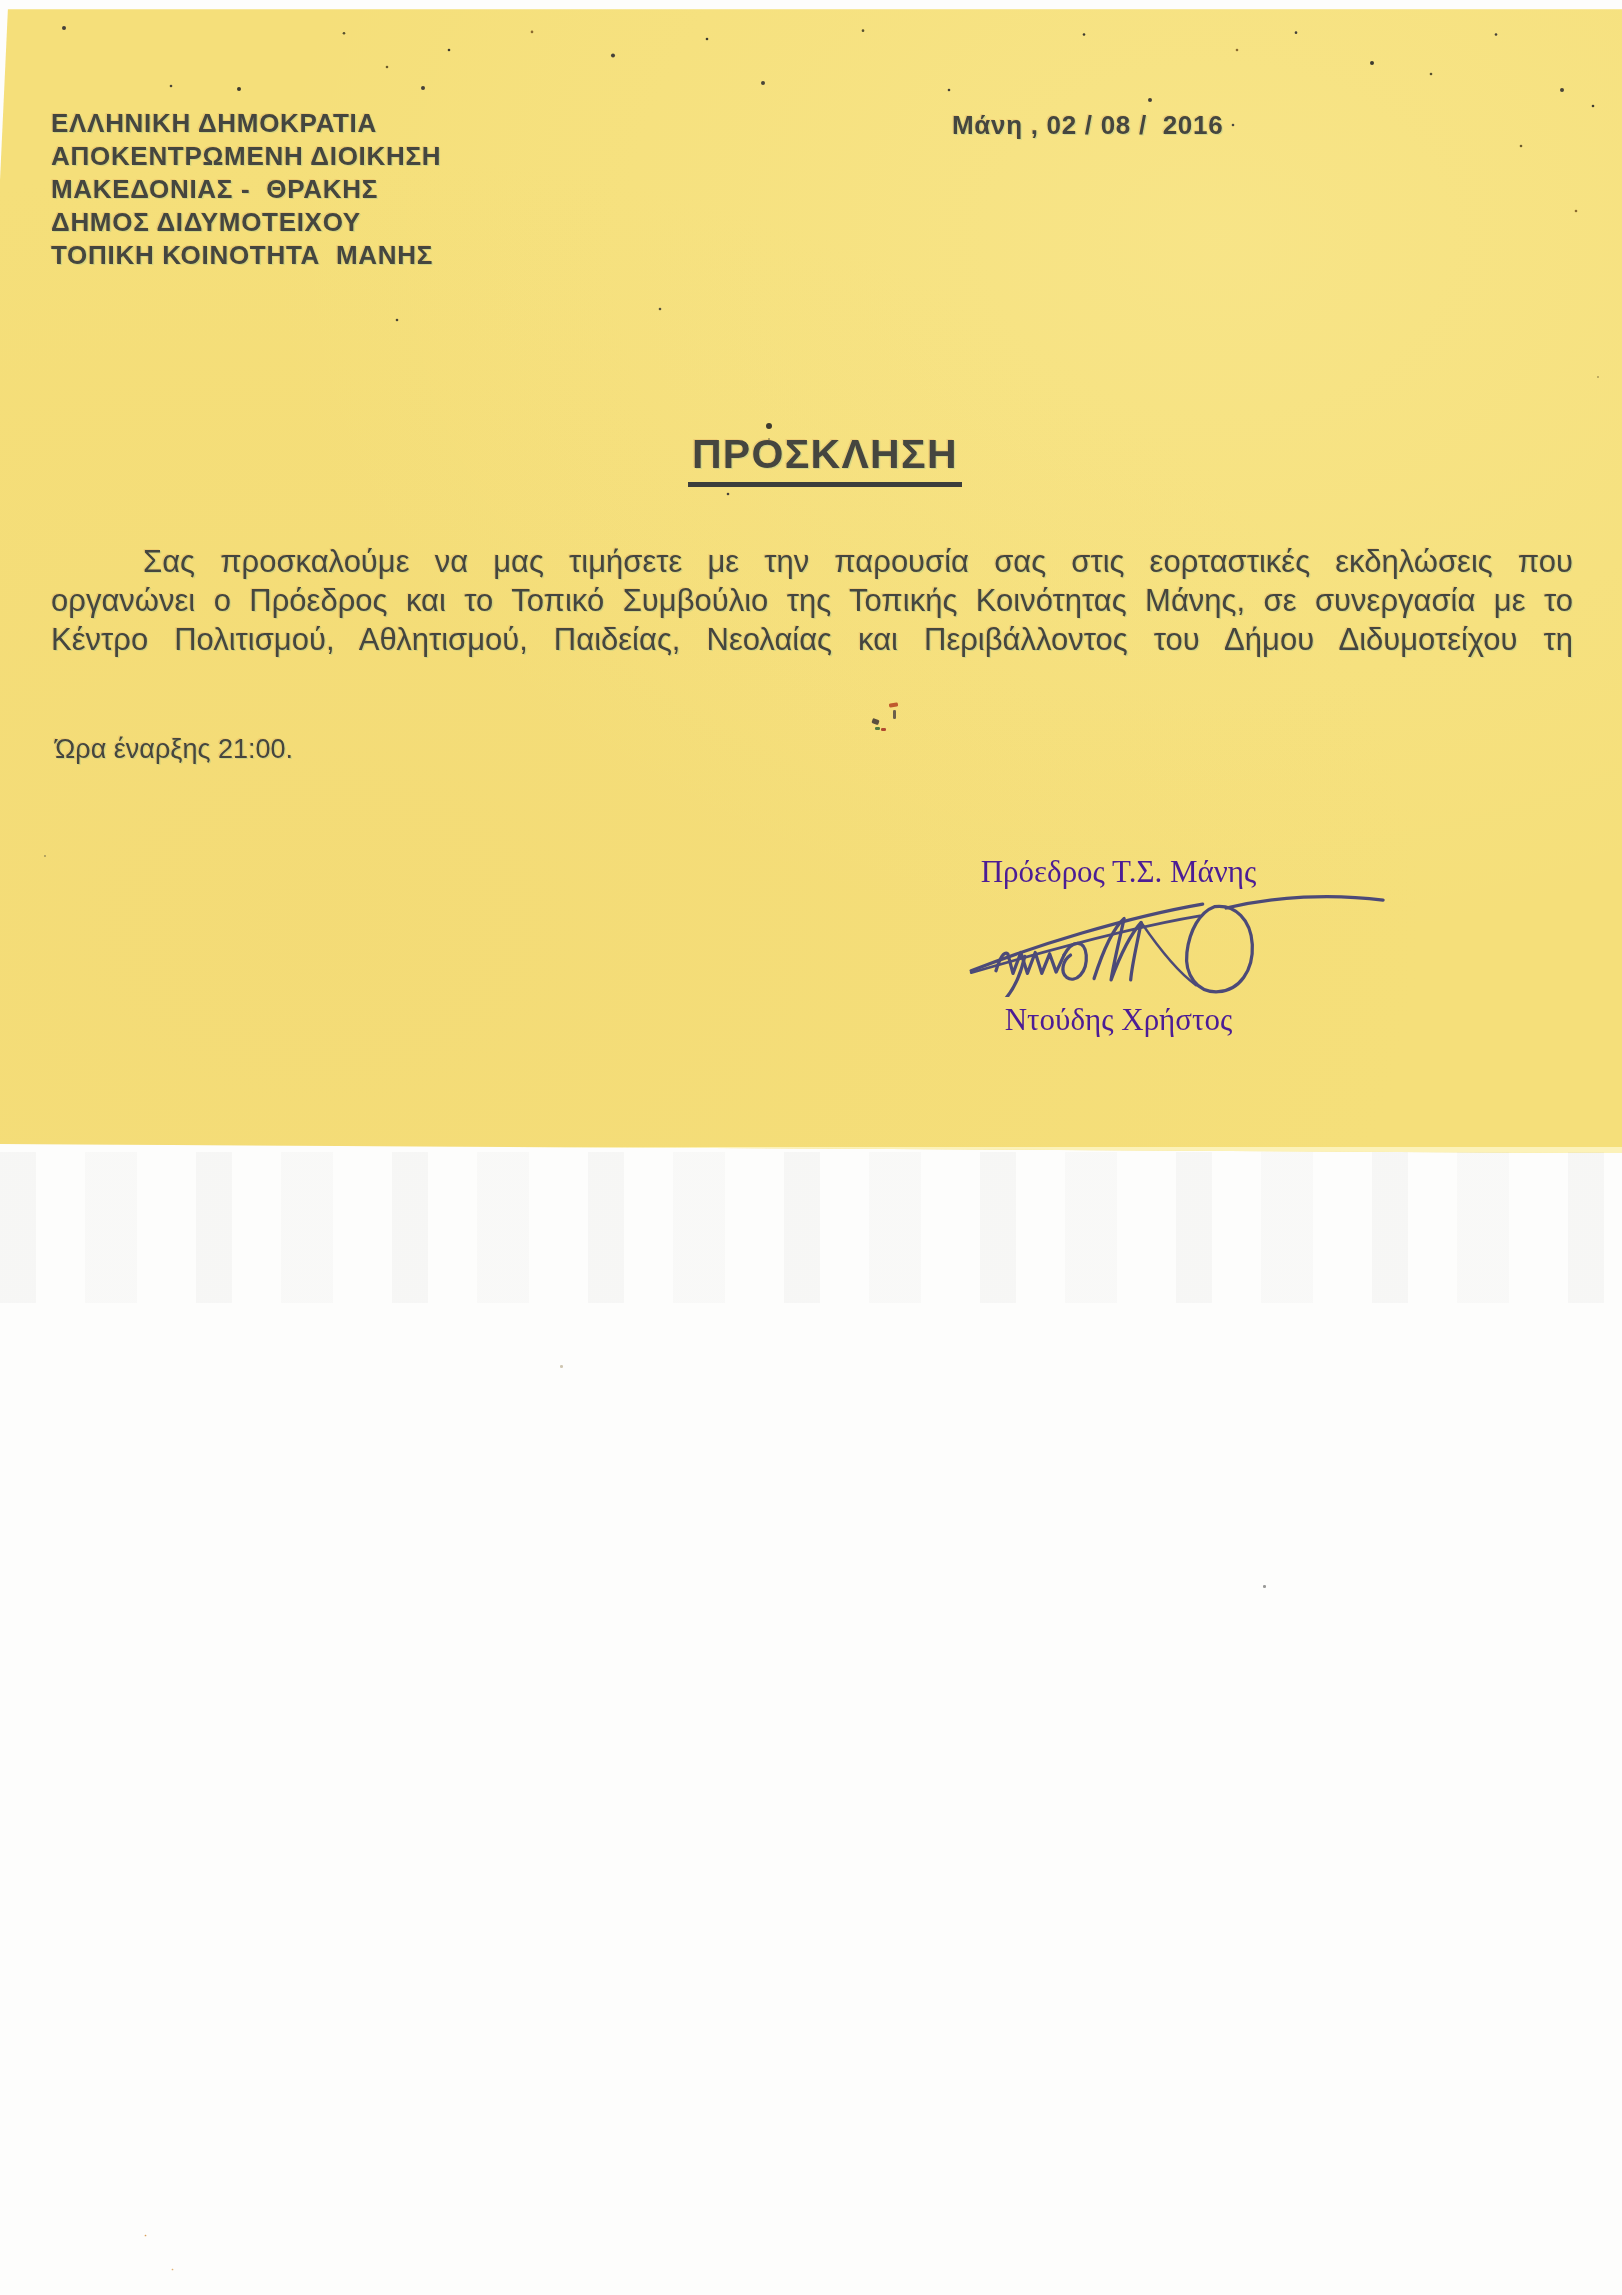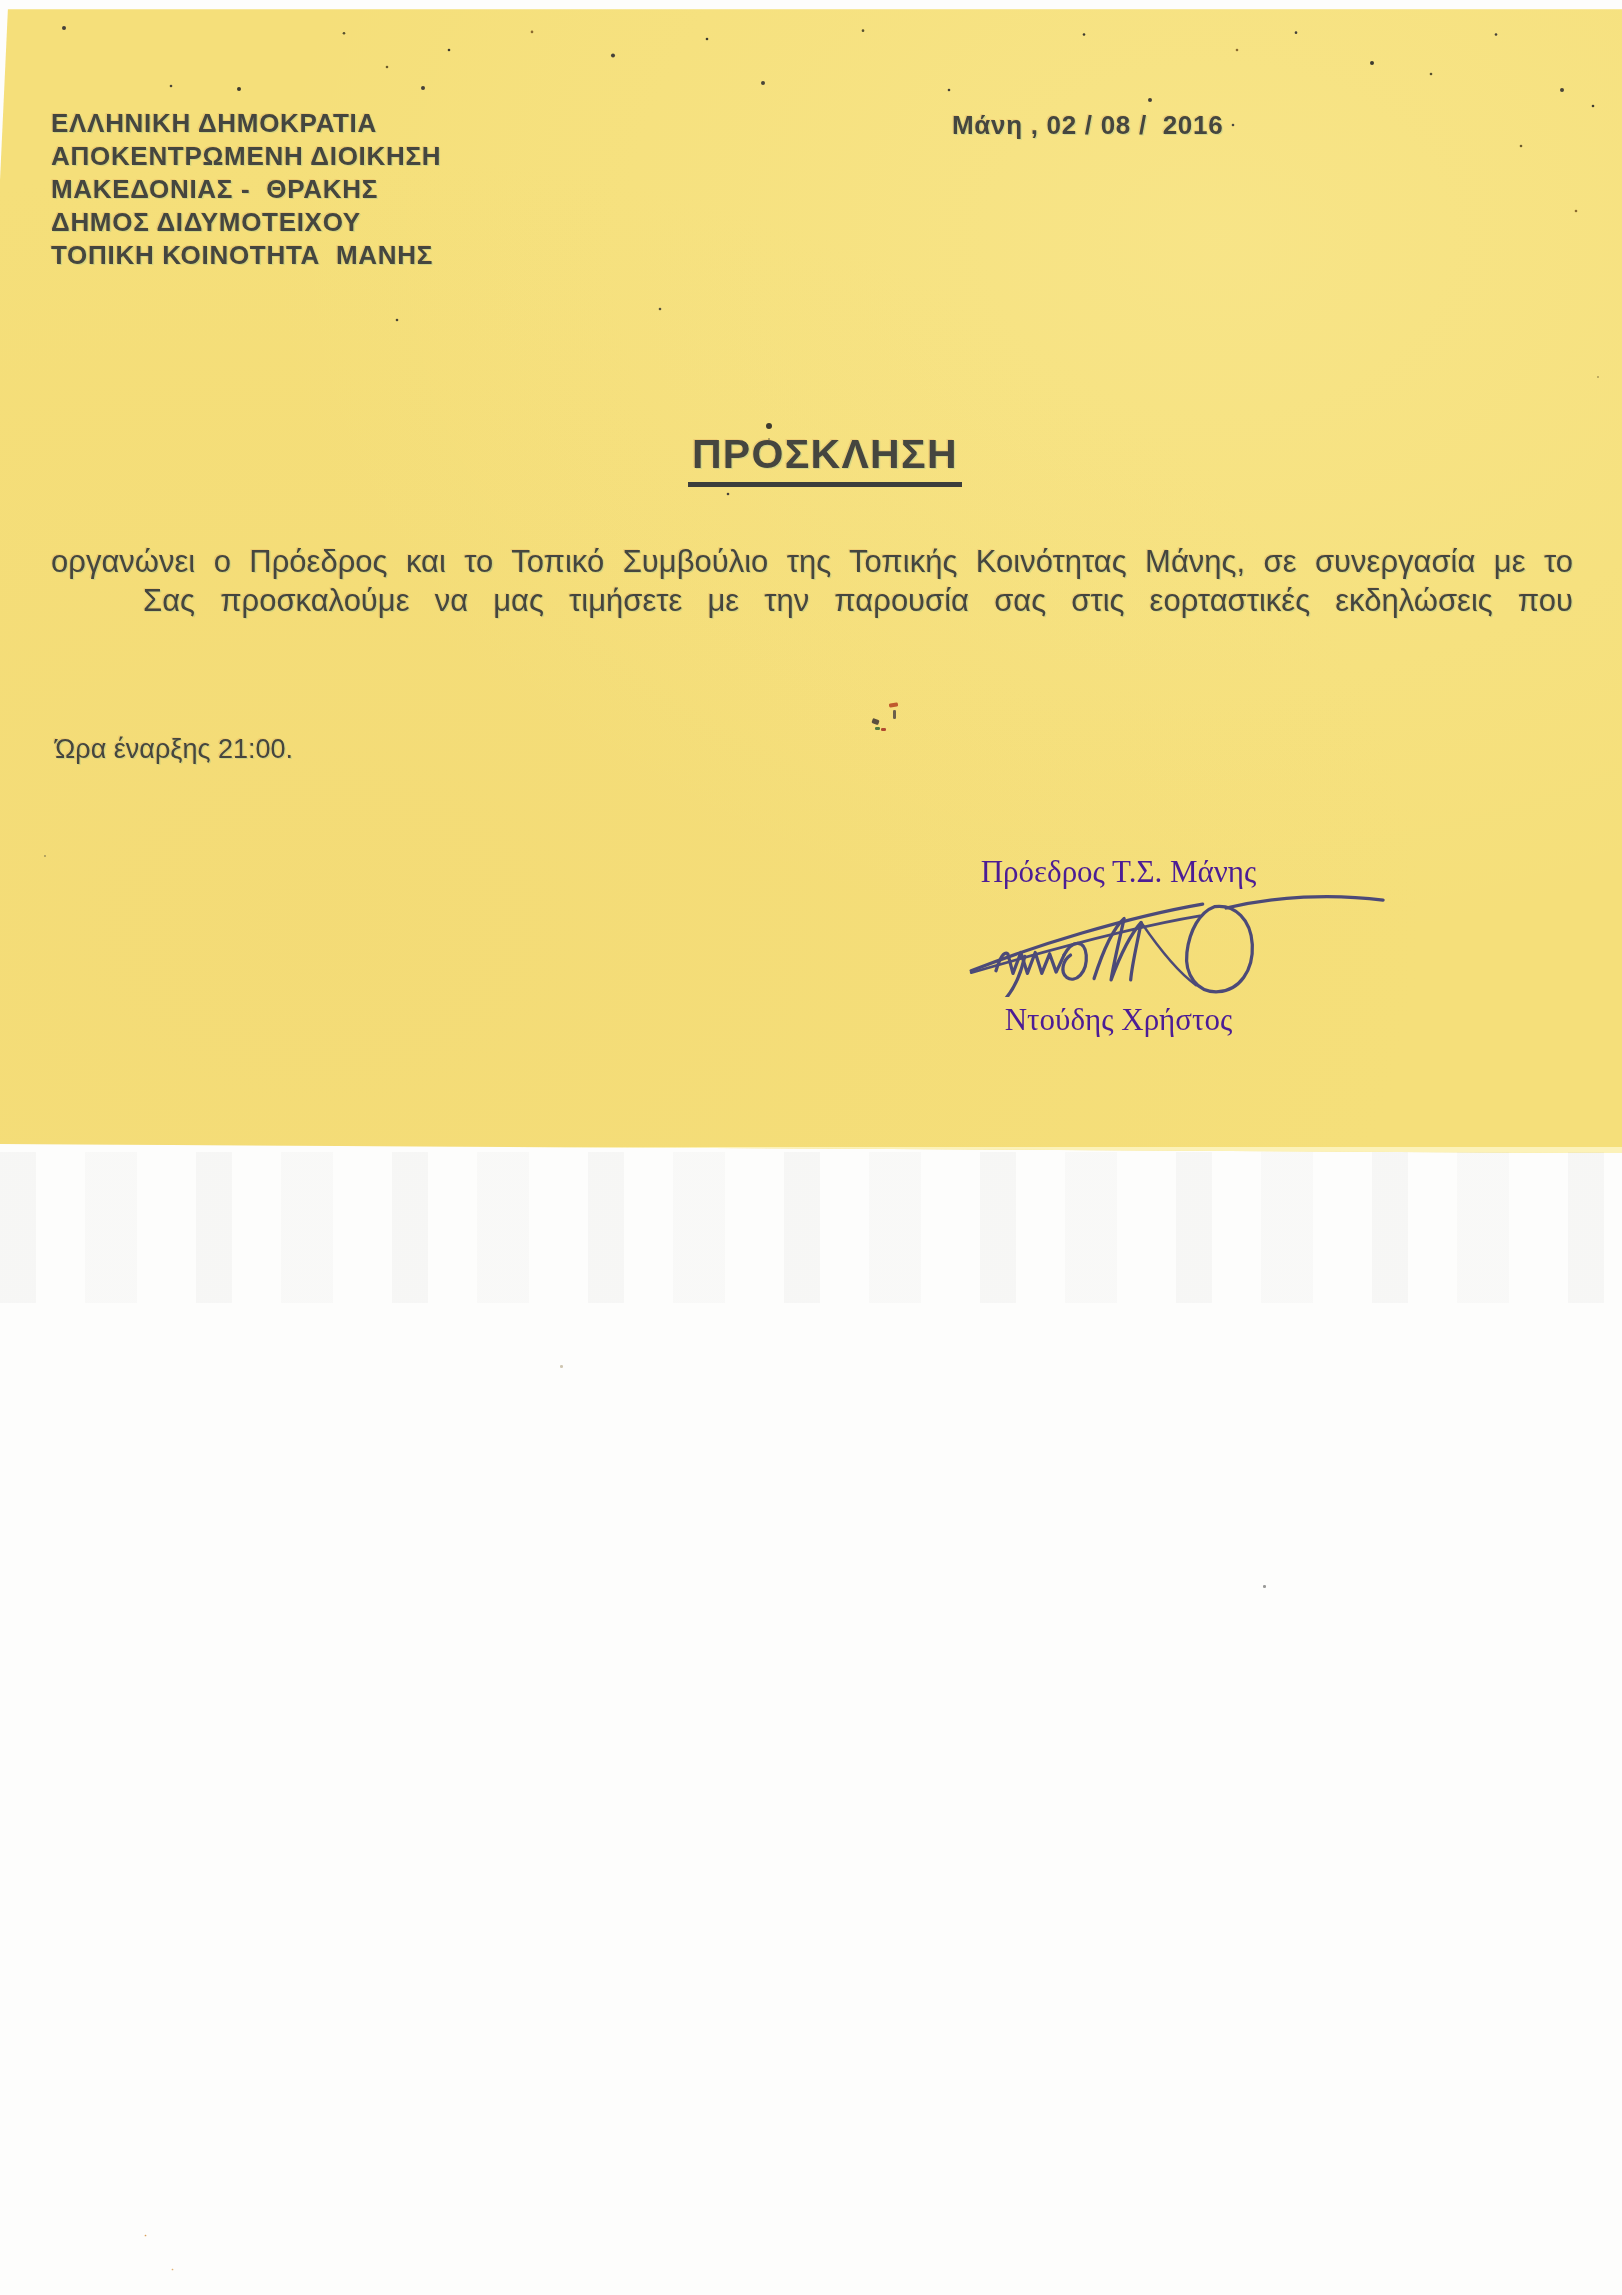--- a/index.html
+++ b/index.html
@@ -122,22 +122,23 @@
     <div>ΔΗΜΟΣ ΔΙΔΥΜΟΤΕΙΧΟΥ</div>
     <div>ΤΟΠΙΚΗ ΚΟΙΝΟΤΗΤΑ  ΜΑΝΗΣ</div>
   </div>
 
   <div class="dateline ink">Μάνη , 02 / 08 /  2016</div>
 
   <div class="title-dot"></div>
   <div class="letter-title ink">ΠΡΟΣΚΛΗΣΗ</div>
 
   <div class="body-par ink">
+    <div class="body-line first">Σας προσκαλούμε να μας τιμήσετε με την παρουσία σας στις εορταστικές εκδηλώσεις που</div>
     <div class="body-line">οργανώνει ο Πρόεδρος και το Τοπικό Συμβούλιο της Τοπικής Κοινότητας Μάνης, σε συνεργασία με το</div>
-    <div class="body-line first">Σας προσκαλούμε να μας τιμήσετε με την παρουσία σας στις εορταστικές εκδηλώσεις που</div>
+    <div class="body-line">Κέντρο Πολιτισμού, Αθλητισμού, Παιδείας, Νεολαίας και Περιβάλλοντος του Δήμου Διδυμοτείχου τη</div>
   </div>
 
   <div class="artifact">
     <span class="a1"></span>
       <span class="a2"></span>
       <span class="a3"></span>
       <span class="a4"></span>
       <span class="a5"></span>
   </div>
 

